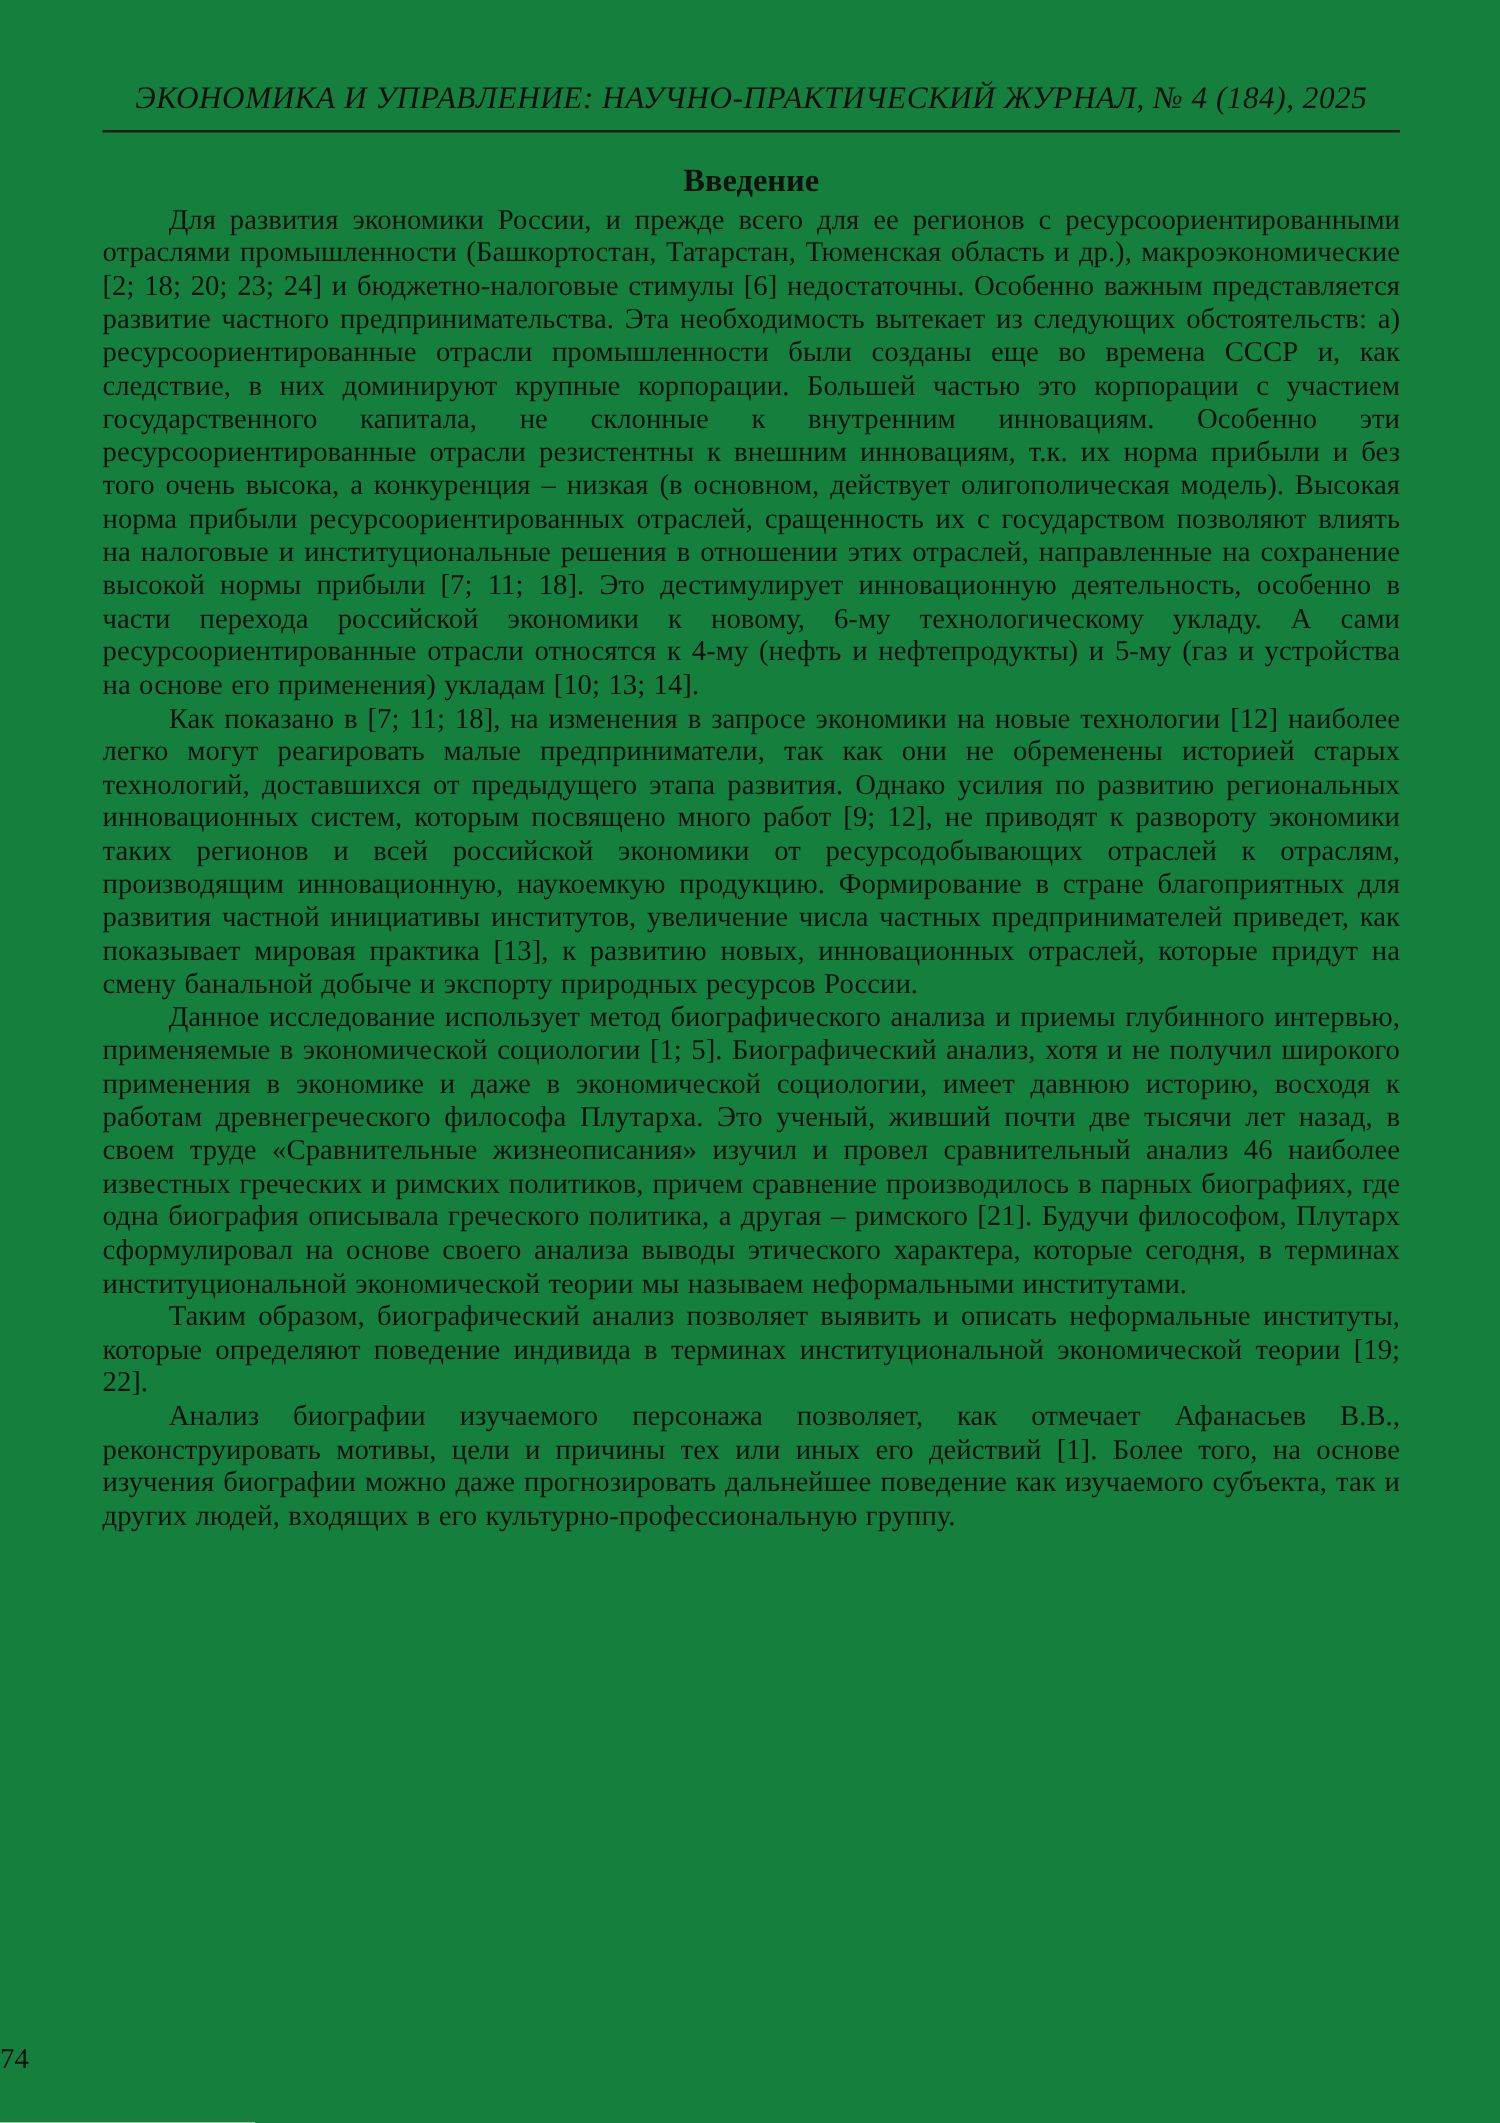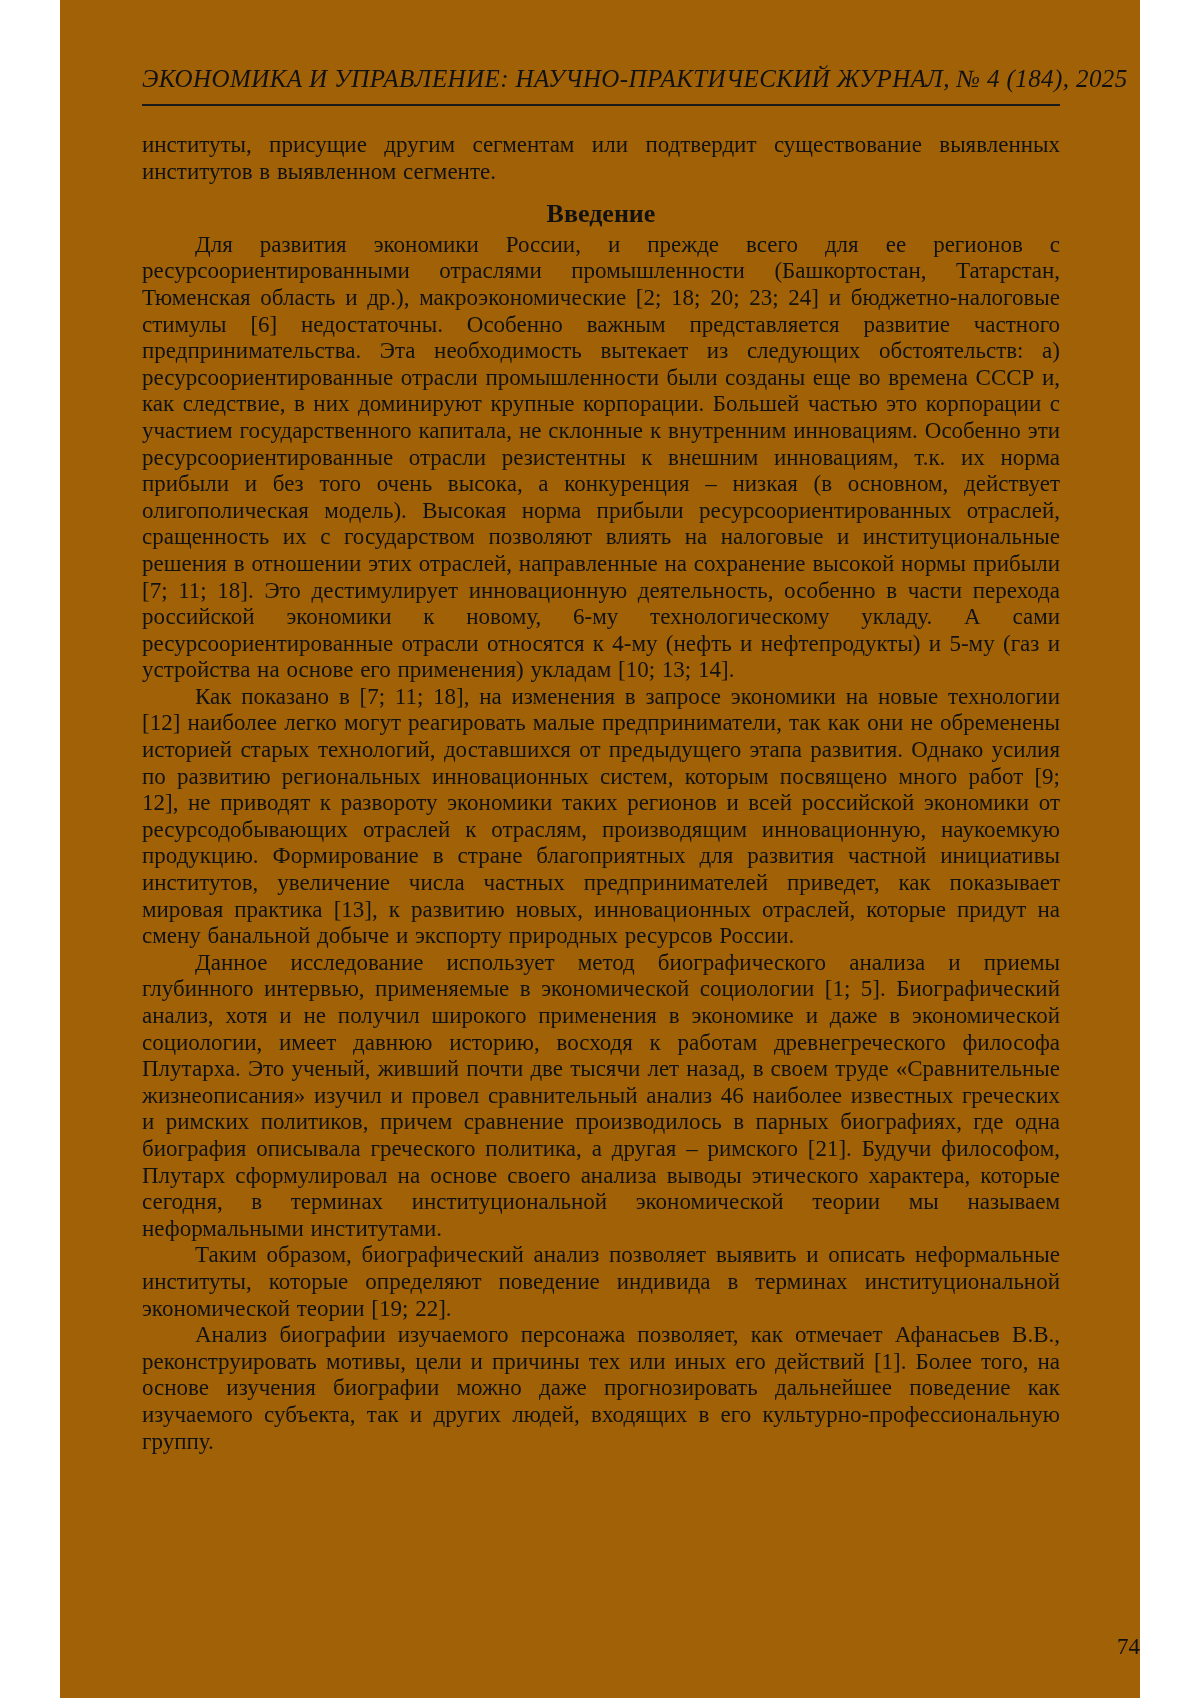--- a/index.html
+++ b/index.html
@@ -3,24 +3,24 @@
 <meta charset="utf-8">
 <title>Journal Page</title>
 <style>
   html, body {
     margin: 0;
     padding: 0;
     background: #ffffff;
   }
   .page {
     position: relative;
-    width: 1080px;
+    width: 1200px;
     height: 1698px;
     margin: 0 auto;
-    background: #a16207;
+    background: #15803d;
     color: #111111;
     font-family: "Liberation Serif", "DejaVu Serif", serif;
     box-sizing: border-box;
     padding: 64px 80px 40px 82px;
     overflow: hidden;
   }
   .journal-header {
     font-style: italic;
     font-size: 25px;
     line-height: 30px;
@@ -61,37 +61,36 @@
   }
   .section-heading.tight-top {
     margin-top: 2px;
     margin-bottom: 2px;
   }
   .page-number {
     position: absolute;
     left: 0;
     right: 0;
     bottom: 38px;
-    text-align: right;
+    text-align: left;
     font-size: 23px;
     color: #111111;
   }
 </style>
 </head>
 <body>
 
 <div class="page">
 
   <div class="journal-header">ЭКОНОМИКА И УПРАВЛЕНИЕ: НАУЧНО-ПРАКТИЧЕСКИЙ ЖУРНАЛ, № 4 (184), 2025</div>
 
   <hr class="header-rule">
 
   <div class="content">
 
-    <p class="para no-indent">институты, присущие другим сегментам или подтвердит существование выявленных институтов в выявленном сегменте.</p>
 
     <h2 class="section-heading spaced-top">Введение</h2>
 
     <p class="para">Для развития экономики России, и прежде всего для ее регионов с ресурсоориентированными отраслями промышленности (Башкортостан, Татарстан, Тюменская область и др.), макроэкономические [2; 18; 20; 23; 24] и бюджетно-налоговые стимулы [6] недостаточны. Особенно важным представляется развитие частного предпринимательства. Эта необходимость вытекает из следующих обстоятельств: а) ресурсоориентированные отрасли промышленности были созданы еще во времена СССР и, как следствие, в них доминируют крупные корпорации. Большей частью это корпорации с участием государственного капитала, не склонные к внутренним инновациям. Особенно эти ресурсоориентированные отрасли резистентны к внешним инновациям, т.к. их норма прибыли и без того очень высока, а конкуренция – низкая (в основном, действует олигополическая модель). Высокая норма прибыли ресурсоориентированных отраслей, сращенность их с государством позволяют влиять на налоговые и институциональные решения в отношении этих отраслей, направленные на сохранение высокой нормы прибыли [7; 11; 18]. Это дестимулирует инновационную деятельность, особенно в части перехода российской экономики к новому, 6-му технологическому укладу. А сами ресурсоориентированные отрасли относятся к 4-му (нефть и нефтепродукты) и 5-му (газ и устройства на основе его применения) укладам [10; 13; 14].</p>
 
     <p class="para">Как показано в [7; 11; 18], на изменения в запросе экономики на новые технологии [12] наиболее легко могут реагировать малые предприниматели, так как они не обременены историей старых технологий, доставшихся от предыдущего этапа развития. Однако усилия по развитию региональных инновационных систем, которым посвящено много работ [9; 12], не приводят к развороту экономики таких регионов и всей российской экономики от ресурсодобывающих отраслей к отраслям, производящим инновационную, наукоемкую продукцию. Формирование в стране благоприятных для развития частной инициативы институтов, увеличение числа частных предпринимателей приведет, как показывает мировая практика [13], к развитию новых, инновационных отраслей, которые придут на смену банальной добыче и экспорту природных ресурсов России.</p>
 
 
     <p class="para">Данное исследование использует метод биографического анализа и приемы глубинного интервью, применяемые в экономической социологии [1; 5]. Биографический анализ, хотя и не получил широкого применения в экономике и даже в экономической социологии, имеет давнюю историю, восходя к работам древнегреческого философа Плутарха. Это ученый, живший почти две тысячи лет назад, в своем труде «Сравнительные жизнеописания» изучил и провел сравнительный анализ 46 наиболее известных греческих и римских политиков, причем сравнение производилось в парных биографиях, где одна биография описывала греческого политика, а другая – римского [21]. Будучи философом, Плутарх сформулировал на основе своего анализа выводы этического характера, которые сегодня, в терминах институциональной экономической теории мы называем неформальными институтами.</p>
 

